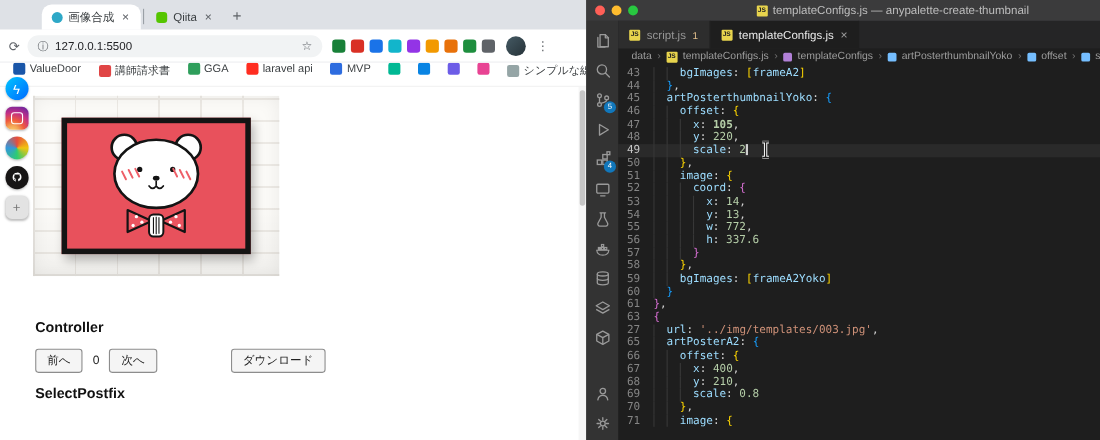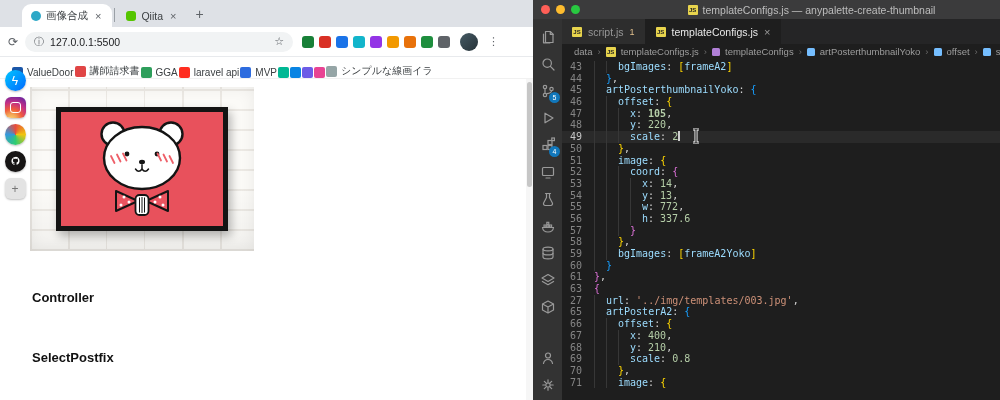--- a/index.html
+++ b/index.html
@@ -2,39 +2,39 @@
 <html><head>
 <meta charset="utf-8">
 <style>
   *{margin:0;padding:0;box-sizing:border-box}
   html,body{width:1000px;height:400px;overflow:hidden}
   body{font-family:"Liberation Sans",sans-serif;background:#bfbfbf}
   .stage{position:relative;width:1000px;height:400px}
 
   
   .browser{position:absolute;left:0;top:0;width:533px;height:400px;background:#fff;overflow:hidden}
-  .tabstrip{height:27px;background:#dee1e6;display:flex;align-items:flex-end;padding-left:22px}
+  .tabstrip{height:27px;background:#dee1e6;display:flex;align-items:flex-end;padding-left:38px}
   .tab{display:flex;align-items:center;gap:5px;height:23px;padding:0 9px;font-size:10.5px;color:#3c4043;border-radius:9px 9px 0 0;white-space:nowrap}
   .tab.active{background:#fff}
   .tab .fav{width:10px;height:10px;border-radius:50%;flex:0 0 auto}
   .tab .x{color:#5f6368;font-size:11px;padding:0 2px;cursor:default}
   .tabdiv{width:1px;height:14px;background:#9aa0a6;margin:0 2px 5px 2px}
   .newtab{font-size:14px;color:#5f6368;margin:0 0 5px 8px}
 
   .navbar{height:30px;display:flex;align-items:center;padding:0 8px;gap:7px;border-bottom:1px solid #e8eaed;background:#fff}
   .navico{color:#5f6368;font-size:12px}
   .pill{flex:0 0 268px;height:20px;background:#f1f3f4;border-radius:11px;display:flex;align-items:center;padding:0 9px;gap:6px;font-size:10.5px;color:#202124}
   .pill .info{font-size:10px;color:#5f6368}
   .pill .star{margin-left:auto;color:#5f6368;font-size:11px}
   .extrow{display:flex;align-items:center;gap:5px;margin-left:2px}
   .extdot{width:12px;height:12px;border-radius:3px}
   .avatar{width:18px;height:18px;border-radius:50%;background:linear-gradient(135deg,#455a64,#263238);margin-left:3px}
   .kebab{color:#5f6368;font-size:11px;margin-left:3px}
 
-  .bookmarks{height:22px;display:flex;align-items:flex-end;gap:1px;padding:0 12px;font-size:10px;color:#3c4043;border-bottom:1px solid #f1f1f1;background:#fff;white-space:nowrap;overflow:hidden}
+  .bookmarks{height:22px;display:flex;align-items:flex-start;gap:16px;padding:0 12px;font-size:10px;color:#3c4043;border-bottom:1px solid #f1f1f1;background:#fff;white-space:nowrap;overflow:hidden}
   .bm{display:flex;align-items:center;gap:4px}
   .fav2{width:11px;height:11px;border-radius:2px;flex:0 0 auto}
 
   .page{position:relative;height:321px;background:#fff;font-size:11px;color:#222}
   .vsb{position:absolute;right:0;top:0;width:7px;height:100%;background:#f6f6f6}
   .vsb .thumb{position:absolute;top:3px;left:1px;width:5px;height:105px;background:#c6c6c6;border-radius:3px}
 
   .artwork{position:absolute;left:30px;top:8px;width:224px;height:164px;
     background:
       linear-gradient(rgba(0,0,0,0) 60%, rgba(0,0,0,.04)),
@@ -190,20 +190,26 @@
             <circle cx="99" cy="85" r="1.5" fill="#fff"></circle>
               <circle cx="102" cy="93" r="1.5" fill="#fff"></circle>
               <circle cx="94" cy="90" r="1.5" fill="#fff"></circle>
             <rect x="74.5" y="83" width="13" height="20" rx="4" fill="#fff" stroke="#141414" stroke-width="1.8"></rect>
             <path d="M78.5 85.5v15M81 85v16M83.5 85.5v15" stroke="#141414" stroke-width="1"></path>
           </svg>
         </div>
       </div>
 
       <div class="sec-h" style="top:211px">Controller</div>
+      <div class="controls">
+        <button class="ui">前へ</button>
+        <span>0</span>
+        <button class="ui">次へ</button>
+        <button class="ui dlbtn">ダウンロード</button>
+      </div>
       <div class="sec-h" style="top:271px">SelectPostfix</div>
 
       <div class="vsb">
           <div class="thumb"></div>
         </div>
     </div>
 
     <div class="dock">
       <div class="dk round" style="background:linear-gradient(135deg,#00c6ff,#0068ff)">ϟ</div>
       <div class="dk" style="background:radial-gradient(circle at 30% 110%,#ffd676 0%,#f2a454 22%,#f05c3c 40%,#c22f86 65%,#6624a1 95%)">

